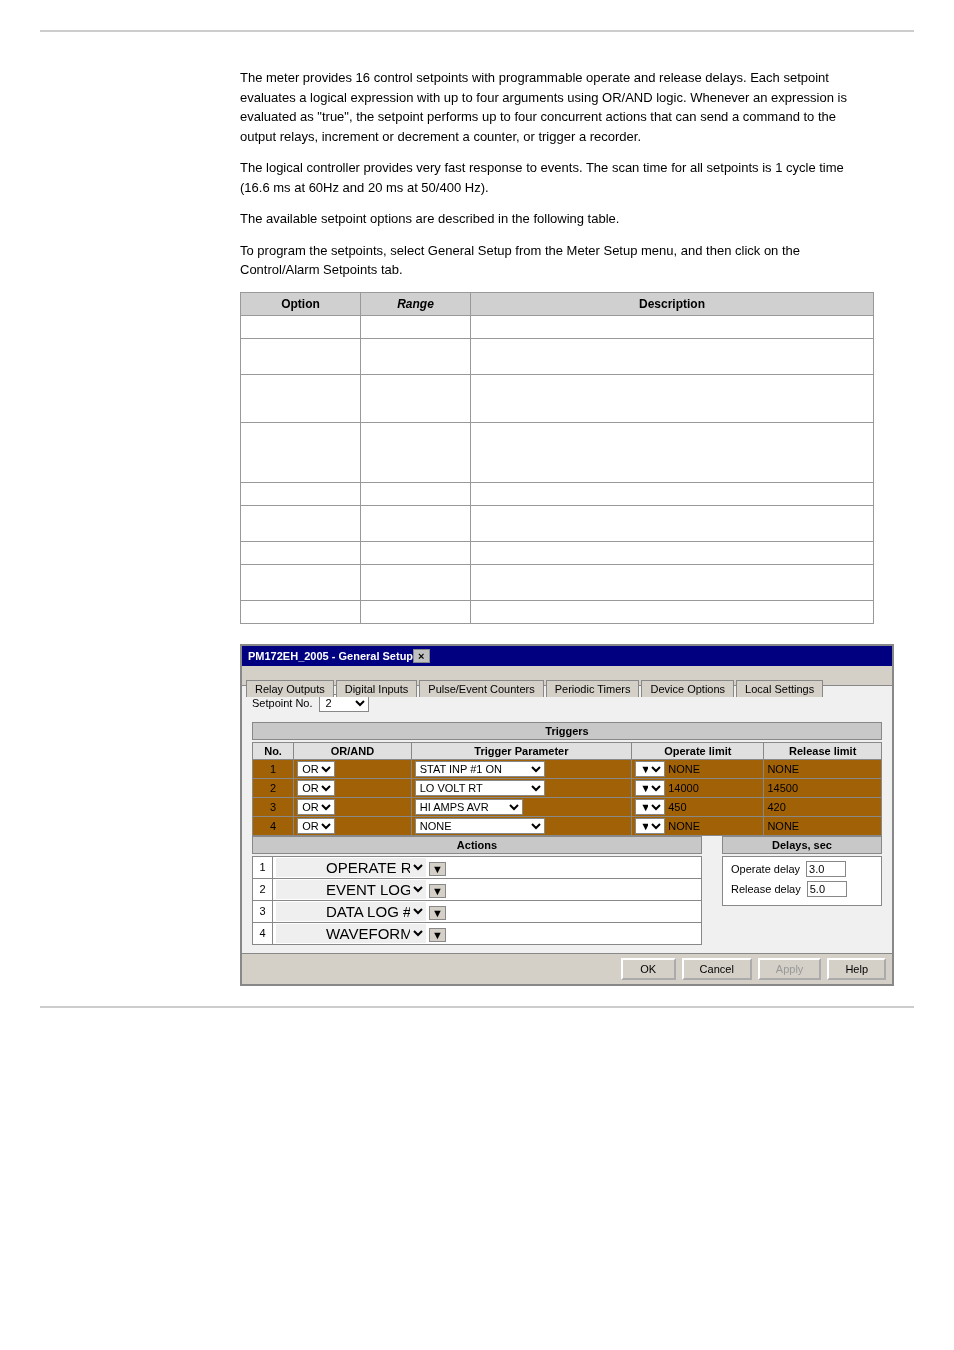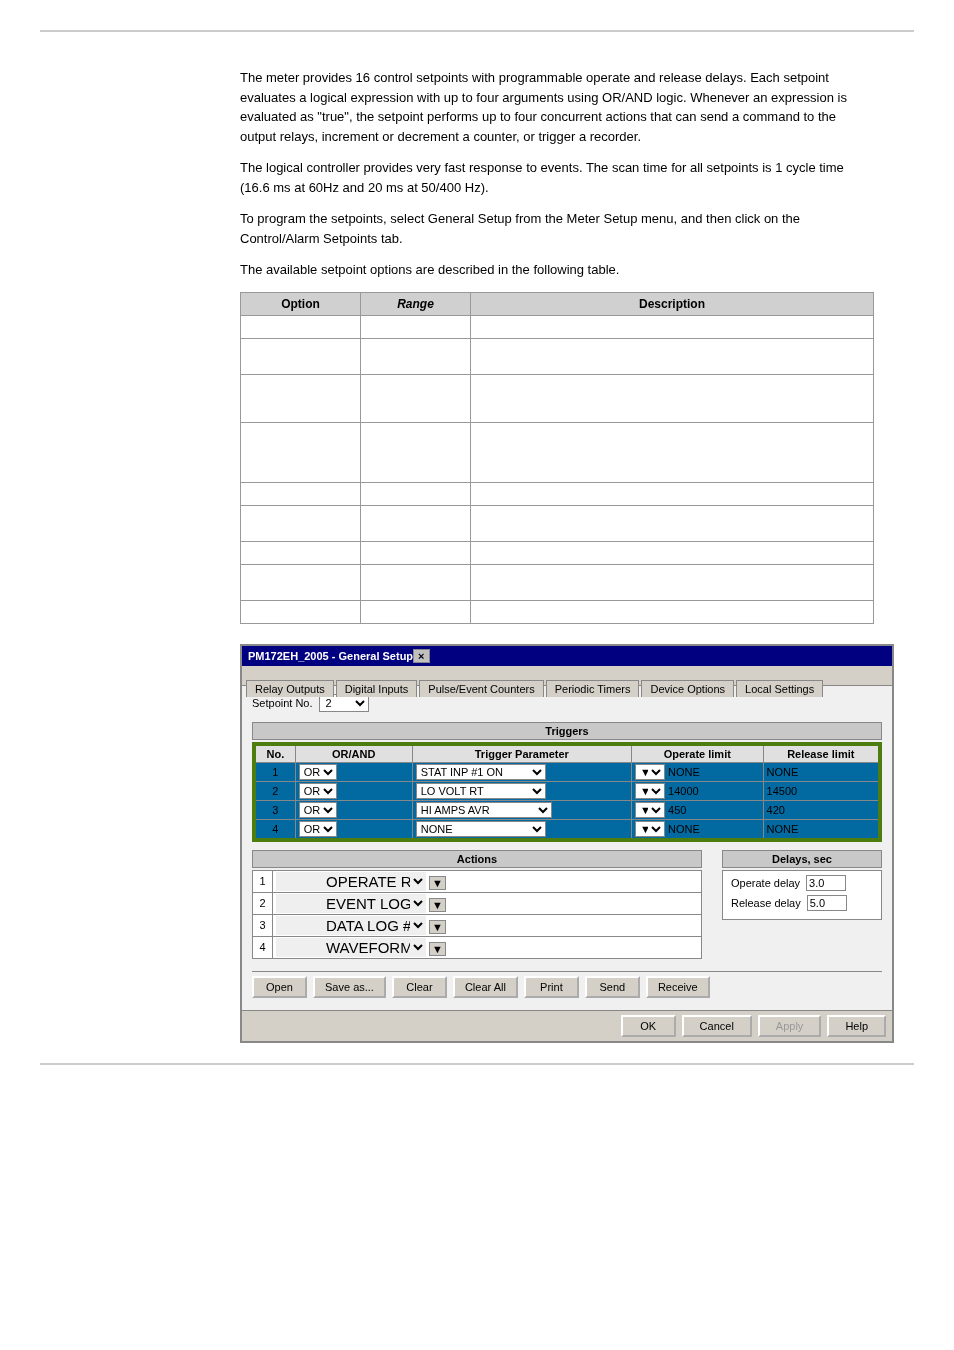--- a/index.html
+++ b/index.html
@@ -147,22 +147,22 @@
       border: 1px solid #888;
       padding: 2px;
       font-size: 11px;
       font-weight: bold;
       margin-bottom: 2px;
     }
     .inner-table {
       width: 100%;
       border-collapse: collapse;
       font-size: 11px;
-      background: #0369a1;
-      border: 4px solid #4d7c0f;
+      background: #a16207;
+      border: 1px solid #4d7c0f;
     }
     .inner-table th {
       background: #e0e0e0;
       border: 1px solid #888;
       padding: 2px 4px;
       text-align: center;
       font-weight: bold;
       font-size: 11px;
     }
     .inner-table td {
@@ -182,21 +182,21 @@
       width: 120px;
     }
     .trigger-operate {
       width: 70px;
     }
 
     
     .actions-delays-row {
       display: flex;
       gap: 20px;
-      margin-top: 8px;
+      margin-top: 0;
     }
     .actions-section {
       flex: 1;
     }
     .delays-section {
       width: 160px;
     }
     .delays-inner {
       background: #fff;
       border: 1px solid #888;
@@ -286,22 +286,22 @@
   </style>
 </head>
 <body>
 
 <div class="page-wrapper">
   <div class="top-border"></div>
 
   <div class="text-content">
     <p>The meter provides 16 control setpoints with programmable operate and release delays. Each setpoint evaluates a logical expression with up to four arguments using OR/AND logic. Whenever an expression is evaluated as "true", the setpoint performs up to four concurrent actions that can send a command to the output relays, increment or decrement a counter, or trigger a recorder.</p>
     <p>The logical controller provides very fast response to events. The scan time for all setpoints is 1 cycle time (16.6 ms at 60Hz and 20 ms at 50/400 Hz).</p>
+    <p>The available setpoint options are described in the following table.</p>
     <p>To program the setpoints, select General Setup from the Meter Setup menu, and then click on the Control/Alarm Setpoints tab.</p>
-    <p>The available setpoint options are described in the following table.</p>
   </div>
 
   <div class="table-area">
     <table class="description-table">
       <thead>
         <tr>
           <th class="col1">Option</th>
           <th class="col2">Range</th>
           <th class="col3">Description</th>
         </tr>
@@ -439,21 +439,21 @@
   </tr>
               <tr>
     <td style="text-align:center">3</td>
     <td>
       <select class="trigger-select-sm">
         <option>OR</option>
         <option>AND</option>
       </select>
     </td>
     <td>
-      <select class="trigger-param-select" style="width:136px;font-size:11px">
+      <select class="trigger-param-select" style="width:108px;font-size:11px">
         <option>HI AMPS AVR</option>
       </select>
     </td>
     <td>
       <select class="trigger-operate" style="width:30px;font-size:11px">
         <option>▼</option>
       </select>
       <span>450</span>
     </td>
     <td>420</td>
@@ -534,29 +534,20 @@
                 <input class="delay-input" type="text" value="3.0" style="">
               </div>
               <div class="delay-row">
                 <span>Release delay</span>
                 <input class="delay-input" type="text" value="5.0" style="">
               </div>
             </div>
           </div>
         </div>
 
-        <div class="dialog-buttons-row">
-          <button class="dlg-btn">Open</button>
-          <button class="dlg-btn">Save as...</button>
-          <button class="dlg-btn">Clear</button>
-          <button class="dlg-btn">Clear All</button>
-          <button class="dlg-btn">Print</button>
-          <button class="dlg-btn">Send</button>
-          <button class="dlg-btn">Receive</button>
-        </div>
       </div>
 
       <div class="ok-cancel-row">
         <button class="ok-cancel-btn">OK</button>
         <button class="ok-cancel-btn">Cancel</button>
         <button class="ok-cancel-btn disabled" disabled="">Apply</button>
         <button class="ok-cancel-btn">Help</button>
       </div>
     </div>
   </div>

